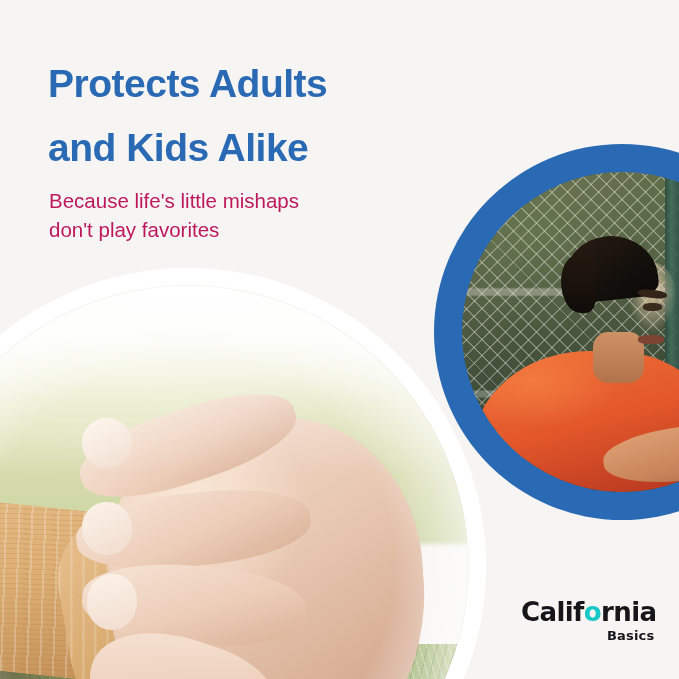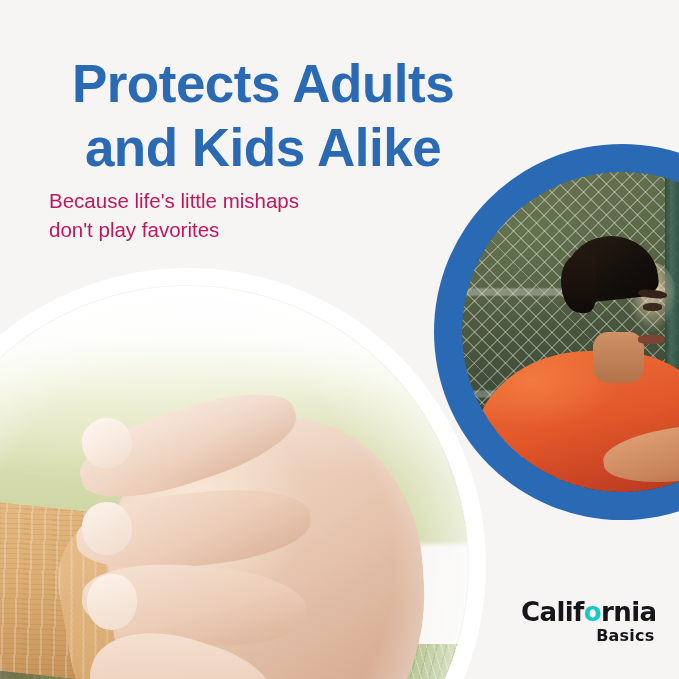--- a/index.html
+++ b/index.html
@@ -17,27 +17,26 @@
   }
 
   
   .headline {
     position: absolute;
     left: 48px;
     top: 52px;
     width: 430px;
     font-family: "Liberation Sans", sans-serif;
     font-weight: bold;
-    font-size: 53px;
+    font-size: 39px;
     line-height: 64px;
     letter-spacing: -0.5px;
     color: #2a6ab4;
     z-index: 40;
     white-space: pre-line;
-    text-align: center;
   }
   .subhead {
     position: absolute;
     left: 49px;
     top: 186px;
     width: 330px;
     font-family: "Liberation Sans", sans-serif;
     font-weight: normal;
     font-size: 20.5px;
     line-height: 29px;
@@ -362,21 +361,21 @@
     font-size: 26px;
     letter-spacing: -0.6px;
     color: #16161a;
     line-height: 32px;
     white-space: nowrap;
   }
   .logo-main .teal-o { color: #17c8c8; }
   .logo-sub {
     font-family: "DejaVu Sans", sans-serif;
     font-weight: bold;
-    font-size: 16px;
+    font-size: 13px;
     letter-spacing: 0.2px;
     color: #16161a;
     line-height: 14px;
     text-align: right;
     padding-right: 2px;
     margin-top: 1px;
   }
 </style>
 </head>
 <body>

